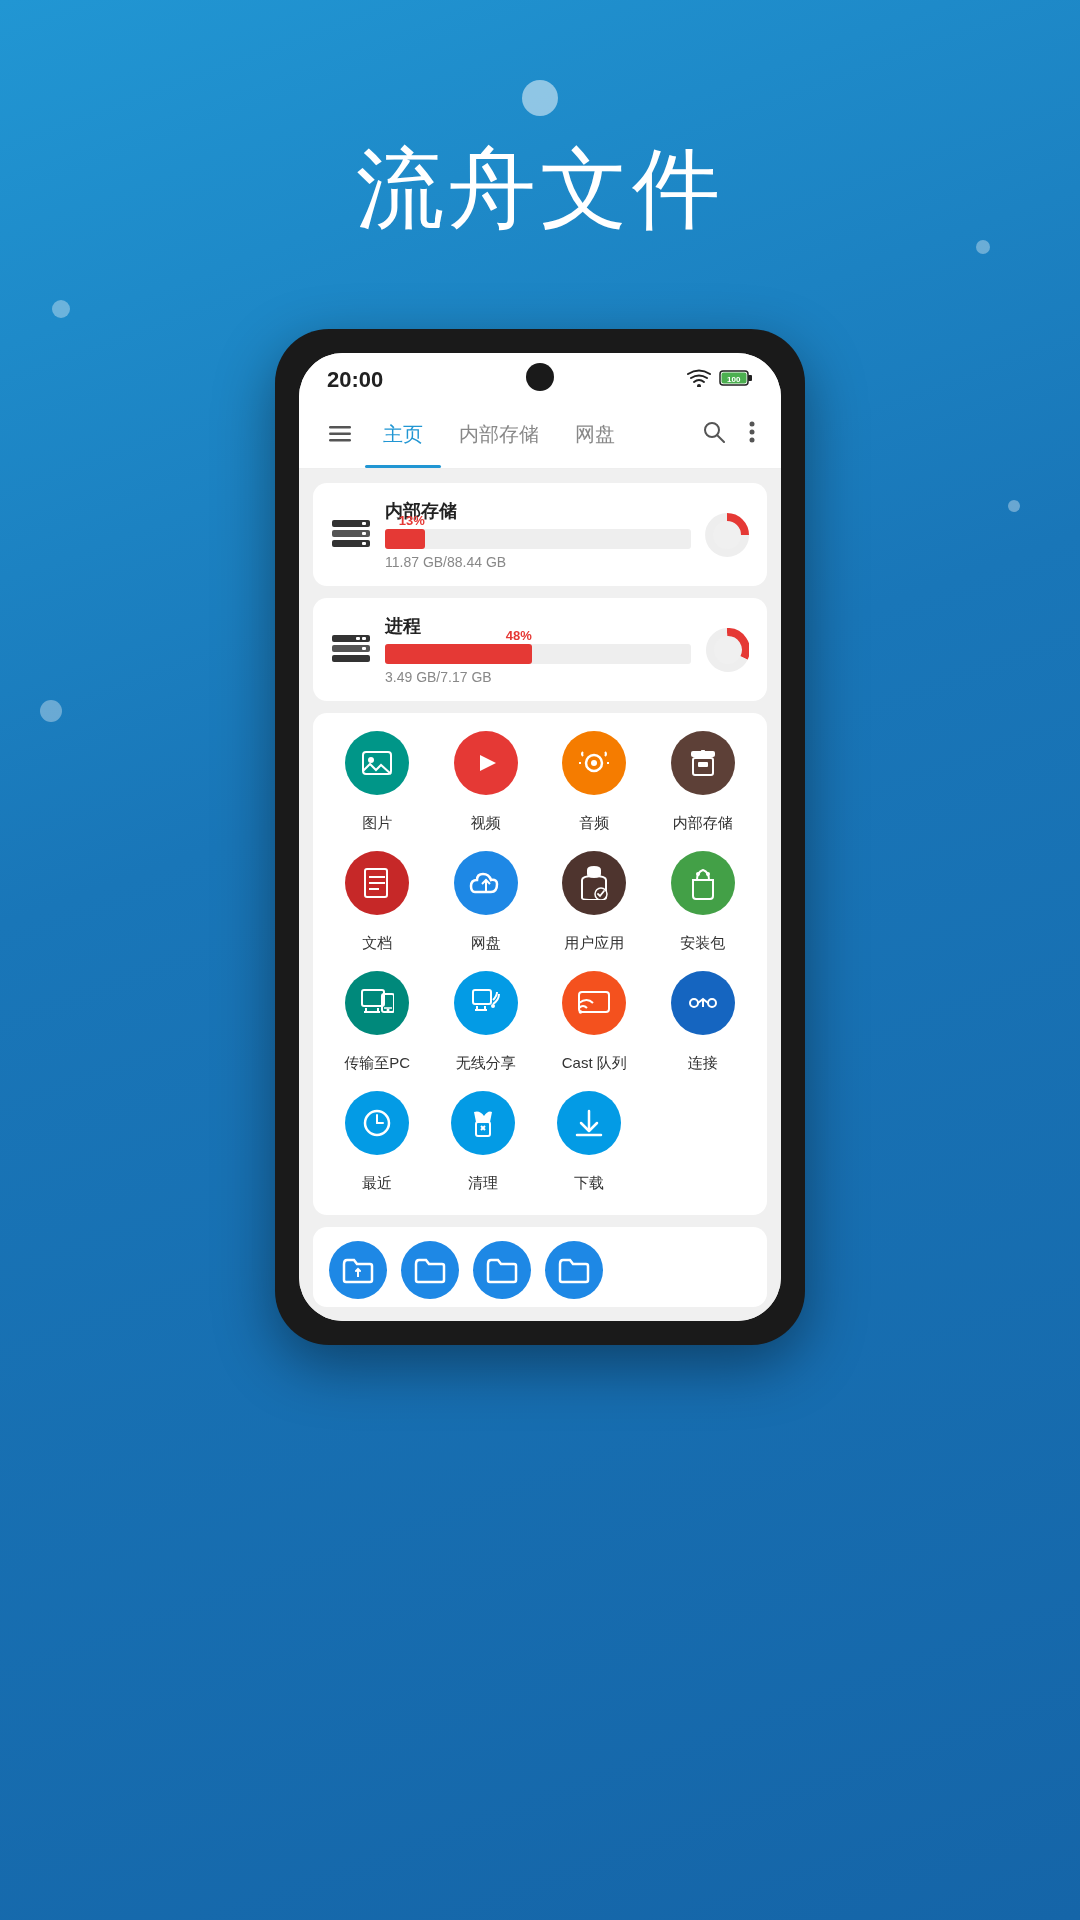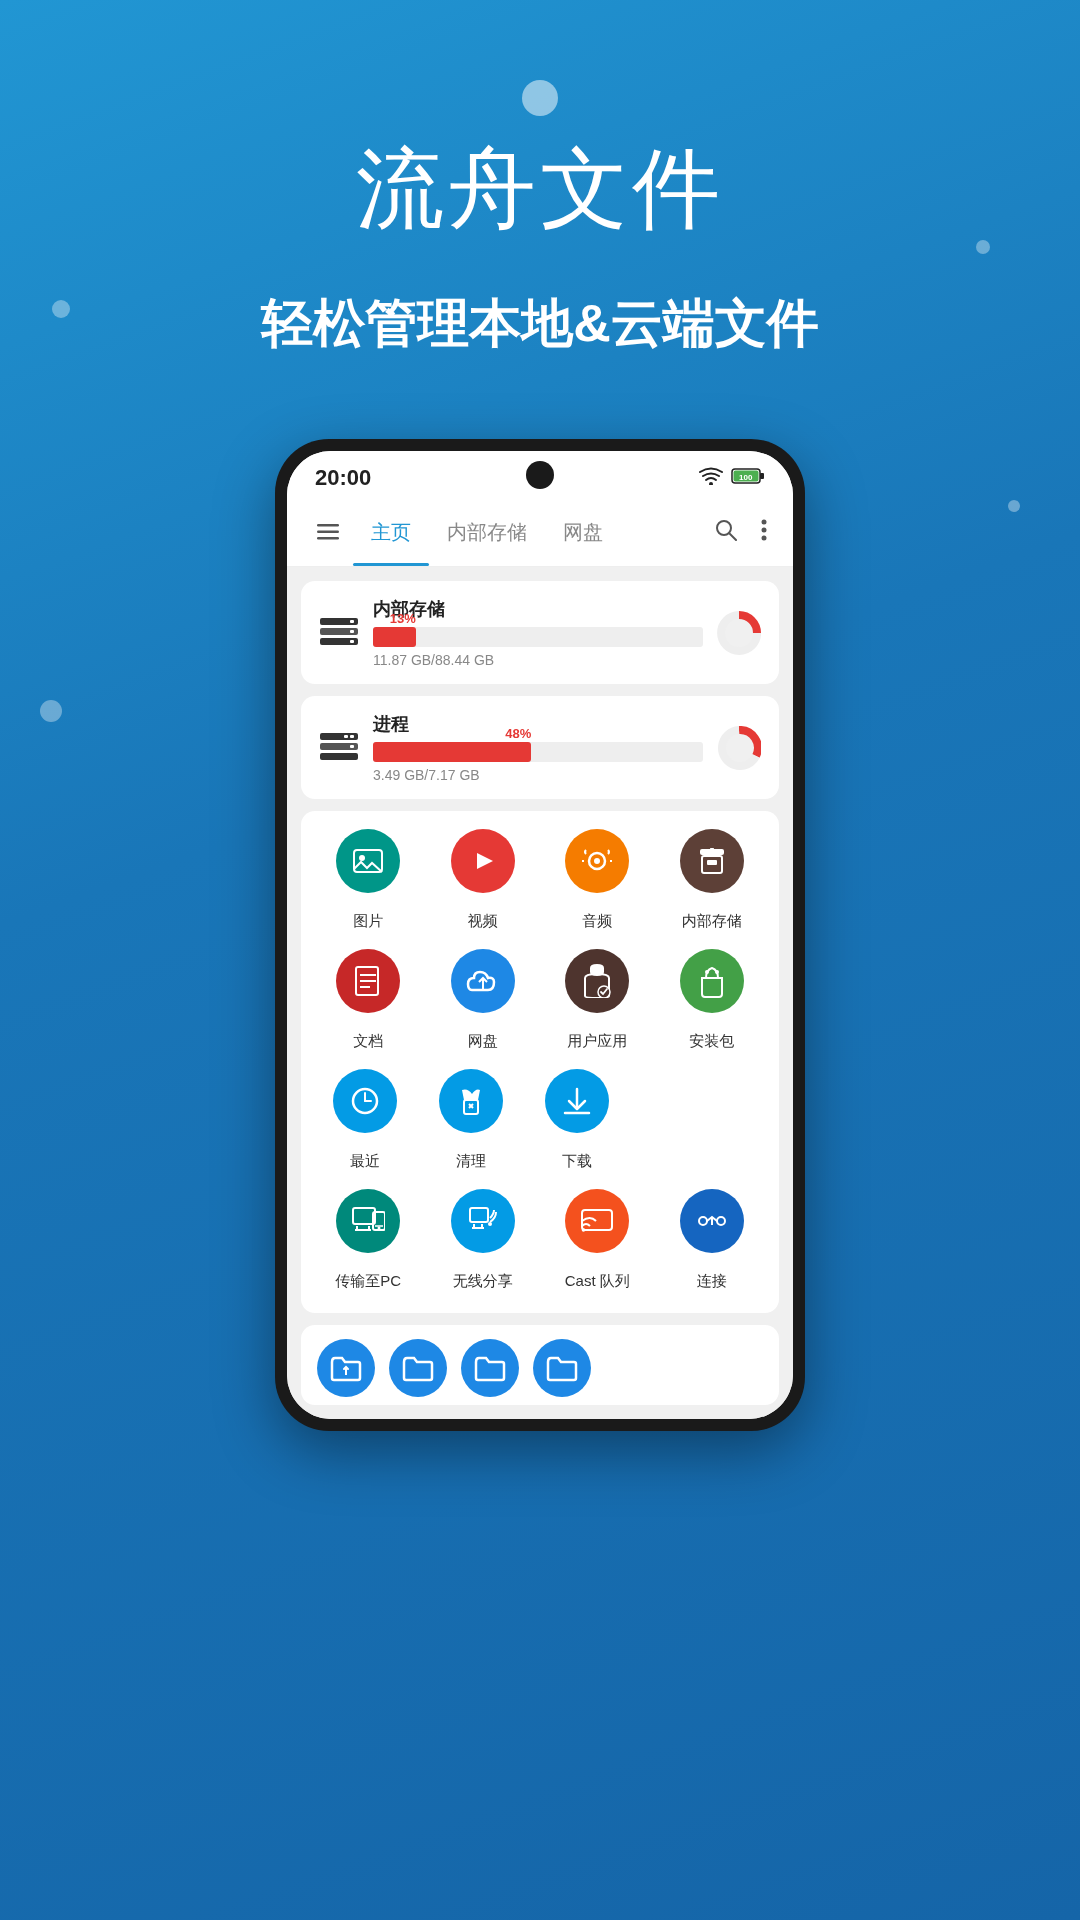--- a/index.html
+++ b/index.html
@@ -52,21 +52,21 @@
     
     .phone-container {
       display: flex;
       justify-content: center;
       margin-top: 60px;
     }
     .phone {
       width: 530px;
       background: #1a1a1a;
       border-radius: 54px;
-      padding: 12px;
+      padding: 24px;
       box-shadow: 0 20px 60px rgba(0,0,0,0.4);
       position: relative;
     }
     .phone-screen {
       background: #f5f5f5;
       border-radius: 44px;
       overflow: hidden;
     }
     .phone-status-bar {
       background: #fff;
@@ -290,21 +290,20 @@
 <body>
 
 <div class="dot float-dot-1"></div>
 <div class="dot float-dot-2"></div>
 <div class="dot float-dot-3"></div>
 <div class="dot float-dot-4"></div>
 
 <div class="header">
   <div class="header-dot"></div>
   <span class="app-title">流舟文件</span>
-  <span class="app-subtitle">轻松管理本地&amp;云端文件</span>
 </div>
 
 <div class="phone-container">
   <div class="phone">
     <div class="phone-screen">
 
       <div class="phone-status-bar">
         <div class="phone-camera"></div>
         <span class="status-time">20:00</span>
         <div class="status-icons">
@@ -513,54 +512,20 @@
                   <path d="M5 14 L25 14 L25 30 Q25 33 22 33 L8 33 Q5 33 5 30 Z" fill="none" stroke="white" stroke-width="2"></path>
                   <path d="M9 14 Q9 6 15 4 Q21 6 21 14" fill="none" stroke="white" stroke-width="2"></path>
                   <circle cx="10" cy="8" r="2" fill="white"></circle>
                   <circle cx="20" cy="8" r="2" fill="white"></circle>
                 </svg>
               </div>
               <span class="grid-label">安装包</span>
             </div>
           </div>
 
-          <div class="grid-row" style="margin-top:18px; justify-content: flex-start; gap: 26px; padding-left: 14px;">
-            <div class="grid-item">
-              <div class="grid-icon-circle color-cerulean">
-                <svg width="30" height="30" viewBox="0 0 30 30">
-                  <circle cx="15" cy="15" r="12" fill="none" stroke="white" stroke-width="2.5"></circle>
-                  <line x1="15" y1="15" x2="15" y2="7" stroke="white" stroke-width="2" stroke-linecap="round"></line>
-                  <line x1="15" y1="15" x2="21" y2="15" stroke="white" stroke-width="2" stroke-linecap="round"></line>
-                </svg>
-              </div>
-              <span class="grid-label">最近</span>
-            </div>
-            <div class="grid-item">
-              <div class="grid-icon-circle color-cerulean">
-                <svg width="30" height="30" viewBox="0 0 30 30">
-                  <path d="M6 4 Q12 2 16 8 Q20 2 24 4 L22 14 L8 14 Z" fill="white"></path>
-                  <rect x="8" y="14" width="14" height="14" rx="2" fill="none" stroke="white" stroke-width="2"></rect>
-                  <line x1="13" y1="18" x2="17" y2="22" stroke="white" stroke-width="2"></line>
-                  <line x1="17" y1="18" x2="13" y2="22" stroke="white" stroke-width="2"></line>
-                </svg>
-              </div>
-              <span class="grid-label">清理</span>
-            </div>
-            <div class="grid-item">
-              <div class="grid-icon-circle color-cerulean">
-                <svg width="28" height="32" viewBox="0 0 28 32">
-                  <path d="M14 4 L14 22" stroke="white" stroke-width="2.5" stroke-linecap="round"></path>
-                  <path d="M6 16 L14 24 L22 16" stroke="white" stroke-width="2.5" fill="none" stroke-linecap="round" stroke-linejoin="round"></path>
-                  <line x1="2" y1="28" x2="26" y2="28" stroke="white" stroke-width="2.5" stroke-linecap="round"></line>
-                </svg>
-              </div>
-              <span class="grid-label">下载</span>
-            </div>
-          </div>
-
           <div class="grid-row" style="margin-top:18px;">
             <div class="grid-item">
               <div class="grid-icon-circle color-bluegreen">
                 <svg width="34" height="30" viewBox="0 0 34 30">
                   <rect x="2" y="2" width="22" height="16" rx="2" fill="none" stroke="white" stroke-width="2"></rect>
                   <line x1="6" y1="20" x2="6" y2="24" stroke="white" stroke-width="2"></line>
                   <line x1="18" y1="20" x2="18" y2="24" stroke="white" stroke-width="2"></line>
                   <line x1="4" y1="24" x2="20" y2="24" stroke="white" stroke-width="2"></line>
                   <rect x="22" y="6" width="12" height="18" rx="2" fill="none" stroke="white" stroke-width="2"></rect>
                   <line x1="24" y1="20" x2="32" y2="20" stroke="white" stroke-width="1.5"></line>
@@ -599,20 +564,54 @@
                 <svg width="34" height="28" viewBox="0 0 34 28">
                   <circle cx="8" cy="14" r="4" fill="none" stroke="white" stroke-width="2"></circle>
                   <circle cx="26" cy="14" r="4" fill="none" stroke="white" stroke-width="2"></circle>
                   <path d="M12 14 L17 10 L22 14" stroke="white" stroke-width="2" fill="none" stroke-linecap="round"></path>
                   <line x1="17" y1="10" x2="17" y2="18" stroke="white" stroke-width="2"></line>
                 </svg>
               </div>
               <span class="grid-label">连接</span>
             </div>
           </div>
+
+          <div class="grid-row" style="margin-top:18px; justify-content: flex-start; gap: 26px; padding-left: 14px;">
+            <div class="grid-item">
+              <div class="grid-icon-circle color-cerulean">
+                <svg width="30" height="30" viewBox="0 0 30 30">
+                  <circle cx="15" cy="15" r="12" fill="none" stroke="white" stroke-width="2.5"></circle>
+                  <line x1="15" y1="15" x2="15" y2="7" stroke="white" stroke-width="2" stroke-linecap="round"></line>
+                  <line x1="15" y1="15" x2="21" y2="15" stroke="white" stroke-width="2" stroke-linecap="round"></line>
+                </svg>
+              </div>
+              <span class="grid-label">最近</span>
+            </div>
+            <div class="grid-item">
+              <div class="grid-icon-circle color-cerulean">
+                <svg width="30" height="30" viewBox="0 0 30 30">
+                  <path d="M6 4 Q12 2 16 8 Q20 2 24 4 L22 14 L8 14 Z" fill="white"></path>
+                  <rect x="8" y="14" width="14" height="14" rx="2" fill="none" stroke="white" stroke-width="2"></rect>
+                  <line x1="13" y1="18" x2="17" y2="22" stroke="white" stroke-width="2"></line>
+                  <line x1="17" y1="18" x2="13" y2="22" stroke="white" stroke-width="2"></line>
+                </svg>
+              </div>
+              <span class="grid-label">清理</span>
+            </div>
+            <div class="grid-item">
+              <div class="grid-icon-circle color-cerulean">
+                <svg width="28" height="32" viewBox="0 0 28 32">
+                  <path d="M14 4 L14 22" stroke="white" stroke-width="2.5" stroke-linecap="round"></path>
+                  <path d="M6 16 L14 24 L22 16" stroke="white" stroke-width="2.5" fill="none" stroke-linecap="round" stroke-linejoin="round"></path>
+                  <line x1="2" y1="28" x2="26" y2="28" stroke="white" stroke-width="2.5" stroke-linecap="round"></line>
+                </svg>
+              </div>
+              <span class="grid-label">下载</span>
+            </div>
+          </div>
         </div>
 
         <div class="bookmark-section">
           <div class="bookmark-row">
             <div class="bookmark-item">
               <div class="bookmark-icon-circle color-blue">
                 <svg width="32" height="28" viewBox="0 0 32 28" fill="white">
                   <path d="M2 8 Q2 4 5 4 L12 4 L15 8 L28 8 Q30 8 30 10 L30 24 Q30 26 28 26 L4 26 Q2 26 2 24 Z" fill="none" stroke="white" stroke-width="2.5"></path>
                   <path d="M14 15 L16 13 L18 15" stroke="white" stroke-width="2" fill="none" stroke-linecap="round"></path>
                   <line x1="16" y1="13" x2="16" y2="21" stroke="white" stroke-width="2"></line>

